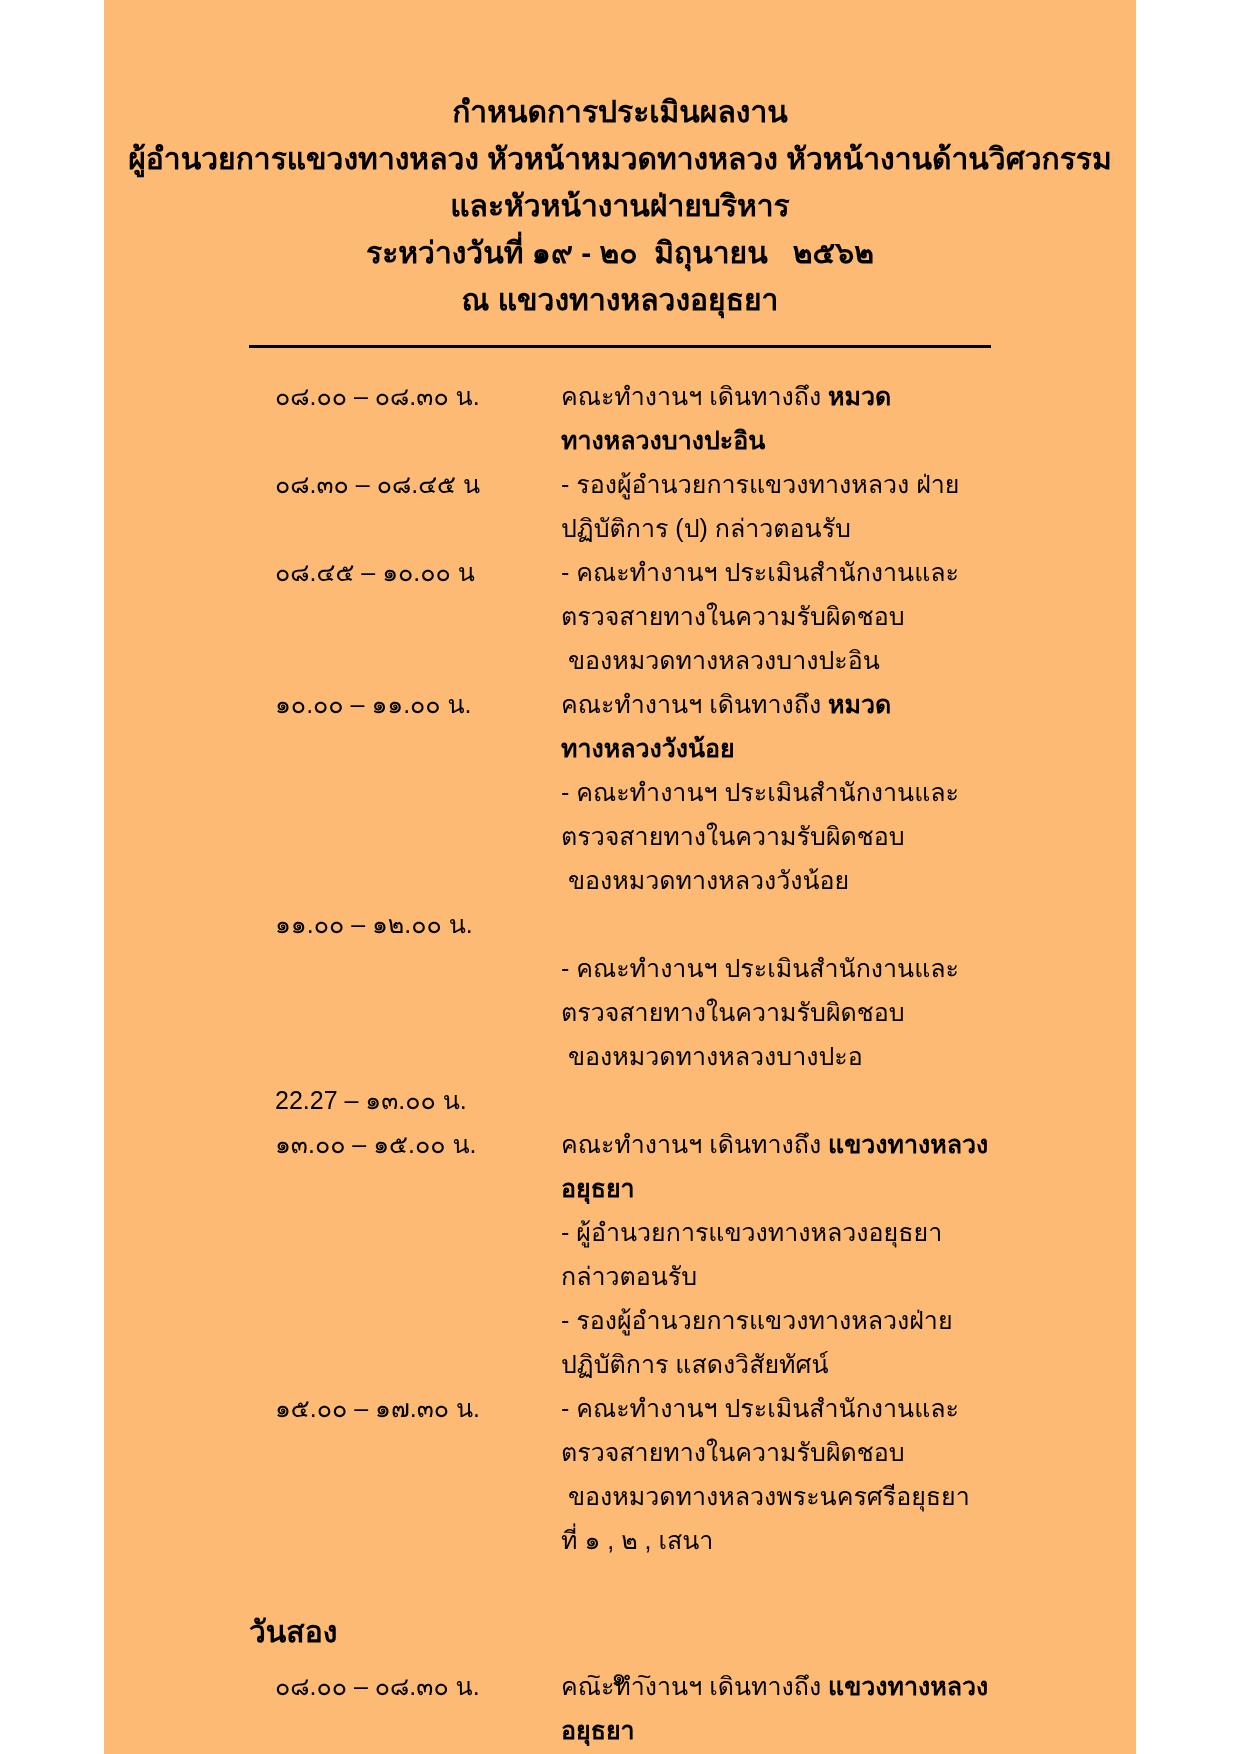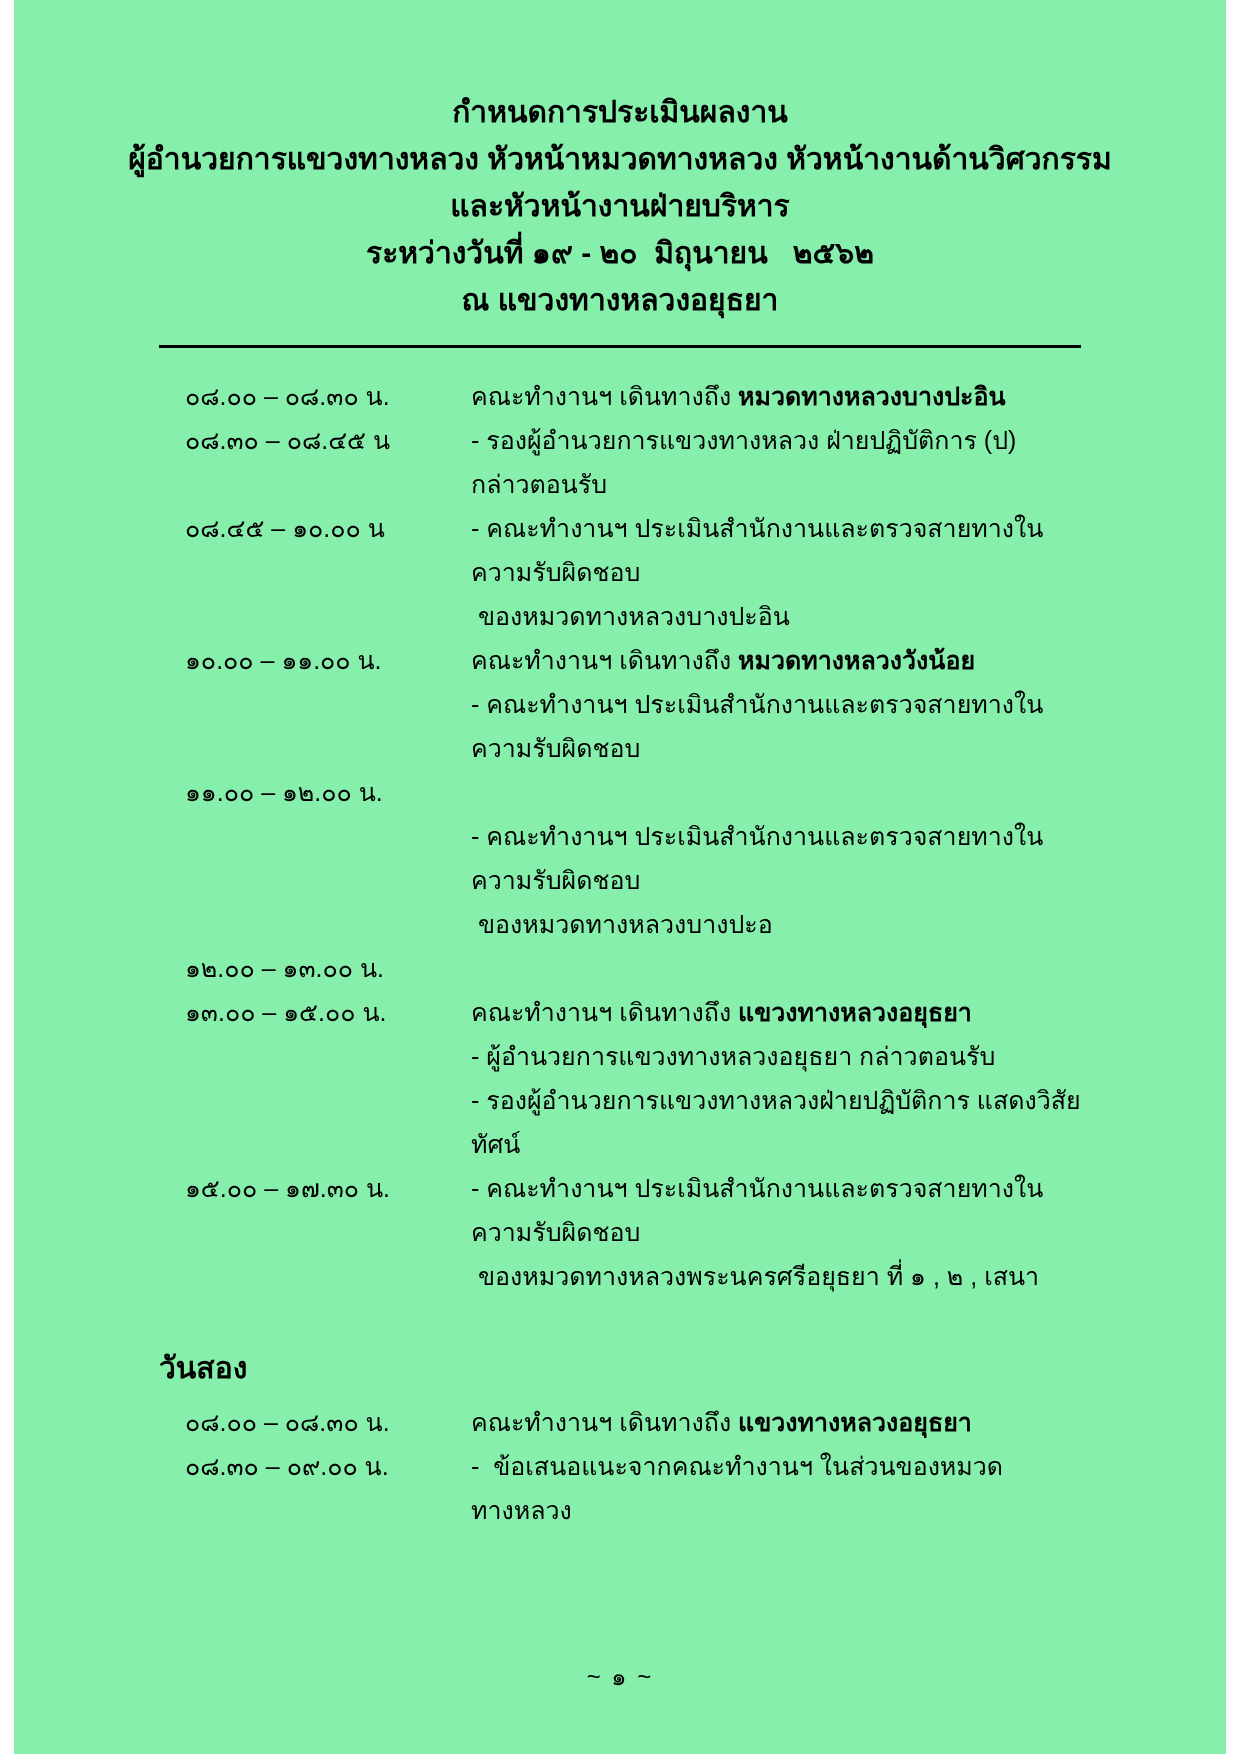--- a/index.html
+++ b/index.html
@@ -2,24 +2,24 @@
 <html lang="th"><head>
 <meta charset="utf-8">
 <style>
   html, body {
     margin: 0;
     padding: 0;
     background: #ffffff;
   }
   .page {
     position: relative;
-    width: 1212px;
+    width: 1032px;
     height: 1754px;
     margin: 0 auto;
-    background: #86efac;
+    background: #fdba74;
     color: #000000;
     font-family: "Liberation Sans", "DejaVu Sans", sans-serif;
     overflow: hidden;
   }
   .header {
     padding-top: 88px;
     text-align: center;
   }
   .title-line {
     font-size: 30px;
@@ -109,32 +109,36 @@
           </div>
           <div class="row">
             <div class="time">๑๐.๐๐ – ๑๑.๐๐ น.</div>
             <div class="desc"><span>คณะทำงานฯ เดินทางถึง </span><span class="b">หมวดทางหลวงวังน้อย</span></div>
           </div>
           <div class="row">
             <div class="time"></div>
             <div class="desc"><span>- คณะทำงานฯ ประเมินสำนักงานและตรวจสายทางในความรับผิดชอบ</span></div>
           </div>
           <div class="row">
+            <div class="time"></div>
+            <div class="desc"><span> ของหมวดทางหลวงวังน้อย</span></div>
+          </div>
+          <div class="row">
             <div class="time">๑๑.๐๐ – ๑๒.๐๐ น.</div>
           </div>
           <div class="row">
             <div class="time"></div>
             <div class="desc"><span>- คณะทำงานฯ ประเมินสำนักงานและตรวจสายทางในความรับผิดชอบ</span></div>
           </div>
           <div class="row">
             <div class="time"></div>
             <div class="desc"><span> ของหมวดทางหลวงบางปะอ</span></div>
           </div>
           <div class="row">
-            <div class="time">๑๒.๐๐ – ๑๓.๐๐ น.</div>
+            <div class="time">22.27 – ๑๓.๐๐ น.</div>
           </div>
           <div class="row">
             <div class="time">๑๓.๐๐ – ๑๕.๐๐ น.</div>
             <div class="desc"><span>คณะทำงานฯ เดินทางถึง </span><span class="b">แขวงทางหลวงอยุธยา</span></div>
           </div>
           <div class="row">
             <div class="time"></div>
             <div class="desc"><span>- ผู้อำนวยการแขวงทางหลวงอยุธยา กล่าวตอนรับ</span></div>
           </div>
           <div class="row">

